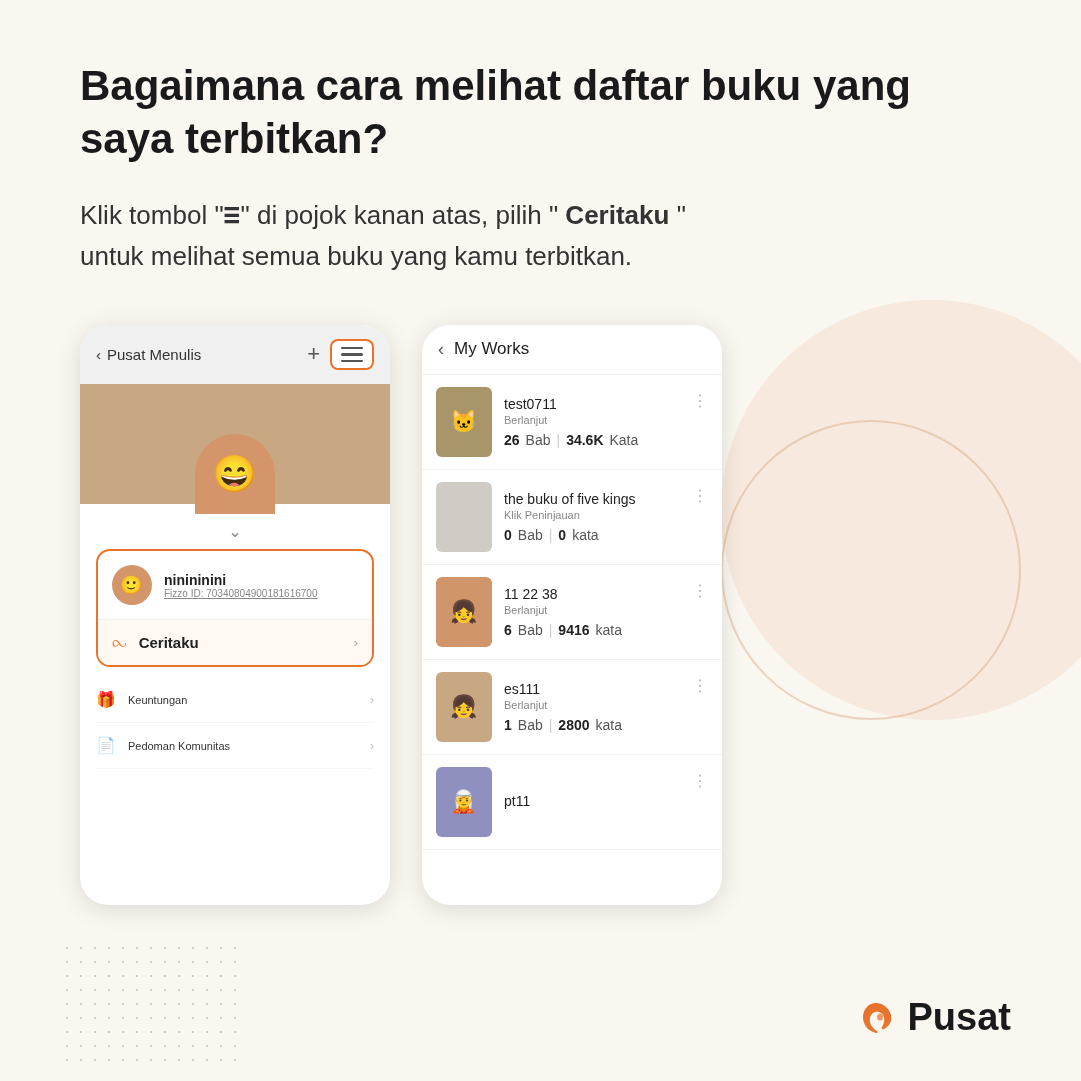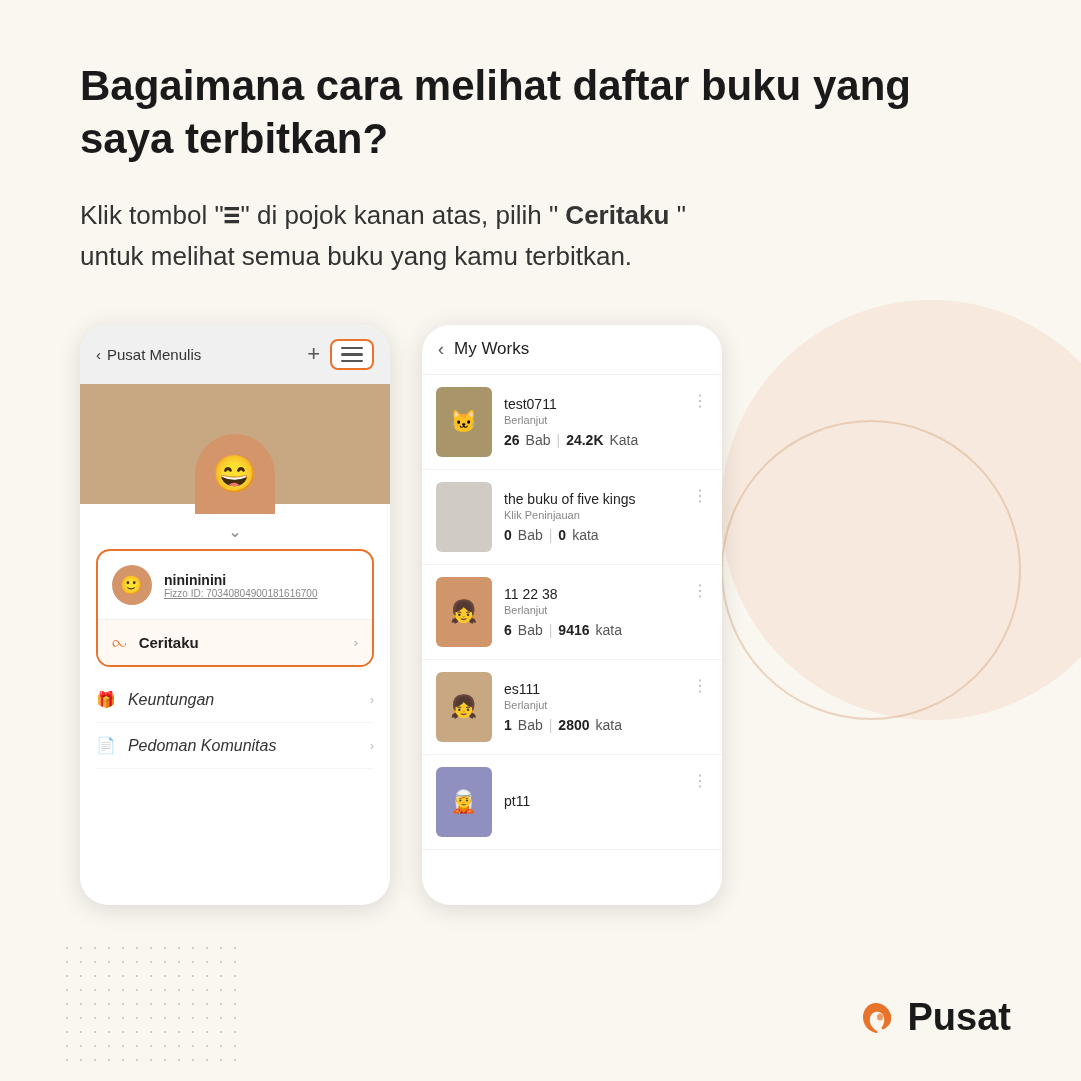--- a/index.html
+++ b/index.html
@@ -233,24 +233,23 @@
       align-items: center;
       gap: 12px;
       padding: 13px 0;
       border-bottom: 1px solid #f5f5f5;
     }
     .other-menu-item .oi-icon {
       font-size: 16px;
       color: #555;
     }
     .other-menu-item .oi-label {
-      font-size: 16px;
+      font-size: 11px;
       color: #333;
       flex: 1;
-      font-style: italic;
     }
     .other-menu-item .oi-chevron {
       color: #bbb;
       font-size: 12px;
     }
 
     
     .phone-right {
       width: 300px;
       height: 580px;
@@ -440,21 +439,21 @@
 
         <div class="work-item">
           <div class="work-thumb work-thumb-1">🐱</div>
           <div class="work-info">
             <div class="work-title">test0711</div>
             <div class="work-status">Berlanjut</div>
             <div class="work-stats">
               <span class="num">26</span>
               <span>Bab</span>
               <span class="sep">|</span>
-              <span class="num">24.2K</span>
+              <span class="num">34.6K</span>
               <span>Kata</span>
             </div>
           </div>
           <span class="work-dots">⋮</span>
         </div>
 
         <div class="work-item">
           <div class="work-thumb work-thumb-2"></div>
           <div class="work-info">
             <div class="work-title">the buku of five kings</div>

